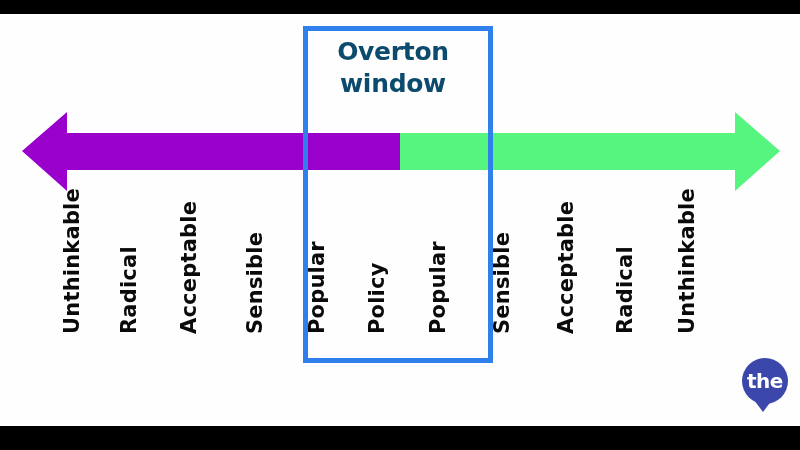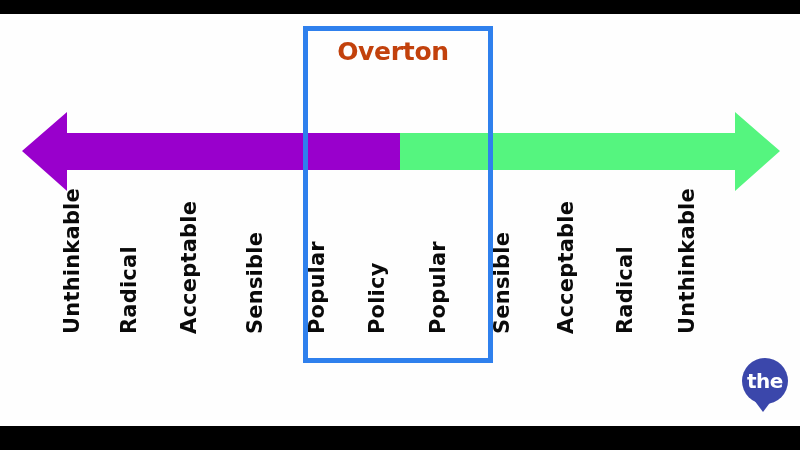--- a/index.html
+++ b/index.html
@@ -41,21 +41,21 @@
   }
 
   #overton-title {
     position:absolute;
     left:303px; top:22px;
     width:180px;
     text-align:center;
     font-size:25px;
     font-weight:bold;
     line-height:1.28;
-    color:#c2410c;
+    color:#0c4a6e;
     letter-spacing:-0.3px;
   }
 
   
   #labels {
     position:absolute;
     left:0; top:0;
     width:800px; height:412px;
   }
 
@@ -130,20 +130,21 @@
         <polygon points="22,137 67,98 67,119 400,119 400,156 67,156 67,177" fill="#9900cc"></polygon>
 
         <polygon points="780,137 735,98 735,119 400,119 400,156 735,156 735,177" fill="#55f57f"></polygon>
       </svg>
     </div>
 
     <div id="overton-box"></div>
 
     <div id="overton-title">
       <div>Overton</div>
+      <div>window</div>
     </div>
 
     <div id="labels">
         <div class="scale-label" style="left: 84px;">Unthinkable</div>
         <div class="scale-label" style="left: 141px;">Radical</div>
         <div class="scale-label" style="left: 201px;">Acceptable</div>
         <div class="scale-label" style="left: 267px;">Sensible</div>
         <div class="scale-label" style="left: 329px;">Popular</div>
         <div class="scale-label" style="left: 389px;">Policy</div>
         <div class="scale-label" style="left: 450px;">Popular</div>

